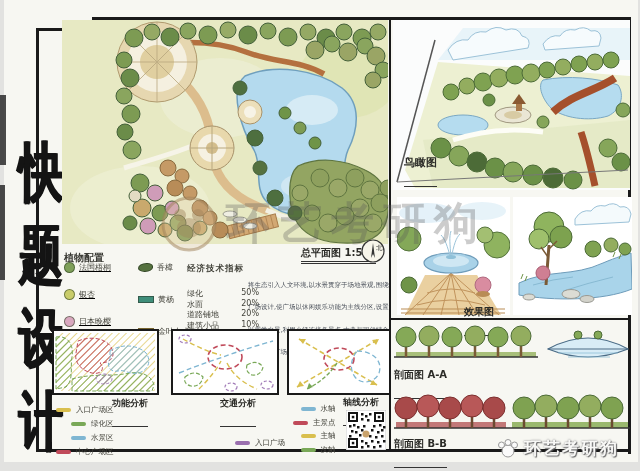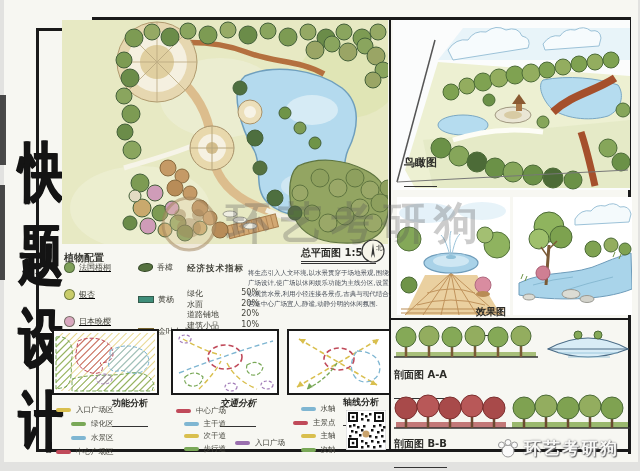--- a/index.html
+++ b/index.html
@@ -24,21 +24,21 @@
   .pl-item{display:flex;align-items:center;gap:4px;font-size:8px;color:#44443c;}
   .pl-dot{width:11px;height:11px;border-radius:50%;border:1.5px solid rgba(40,60,30,.55);box-sizing:border-box;}
   .pl-rect{width:16px;height:7px;border:1px solid rgba(40,40,30,.5);box-sizing:border-box;}
   .pl-blob{width:15px;height:9px;border-radius:60% 40% 55% 45%;border:1px solid rgba(30,45,25,.6);box-sizing:border-box;}
   .ind{position:absolute;left:187px;top:263px;width:72px;color:#44443c;}
   .ind-title{font-size:8.5px;font-weight:bold;margin-bottom:13px;letter-spacing:1px;}
   .ind-row{display:flex;justify-content:space-between;font-size:8px;height:10.5px;}
   
   .desc{position:absolute;left:248px;top:268px;width:148px;color:#4a505a;}
   .desc-title{font-size:9.5px;font-weight:bold;color:#3a3a34;margin-bottom:2px;}
-  .desc-line{font-size:6.5px;line-height:10.4px;white-space:nowrap;overflow:hidden;}
+  .desc-line{font-size:6.5px;line-height:10.4px;white-space:nowrap;overflow:hidden;margin-top:12px;}
   
   .an-title{font-size:9px;}
   .lg-col{position:absolute;display:flex;flex-direction:column;align-items:flex-end;}
   .lg-row{display:flex;align-items:center;gap:5px;font-size:7.5px;color:#44443c;}
   .sw{width:15px;height:4px;border-radius:2px;flex:0 0 auto;}
   
   .wm-center{position:absolute;left:160px;top:194px;display:flex;align-items:center;gap:8px;pointer-events:none;}
   .wm-center .wm-text{font-size:44px;font-weight:bold;letter-spacing:8px;color:rgba(85,85,85,.30);}
   .wm-br{position:absolute;left:496px;top:436px;display:flex;align-items:center;gap:4px;}
   .wm-br .wm-text{font-size:17px;font-weight:bold;color:#f8f8f6;letter-spacing:2px;
@@ -292,21 +292,21 @@
     <rect x="1" y="1" width="102" height="64" fill="#fff" stroke="#1a1a1a" stroke-width="2"></rect>
     <path d="M10,58 L92,10 M12,10 L90,56" fill="none" stroke="#d9bf4e" stroke-width="1.6" stroke-dasharray="5 3"></path>
     <path d="M92,10 l-7,1 l4,5 Z M10,58 l7,-1 l-4,-5 Z M12,10 l7,0 l-3,5 Z M90,56 l-7,0 l3,-5 Z" fill="#d9bf4e"></path>
     <ellipse cx="52" cy="30" rx="15" ry="11" fill="none" stroke="#c04a5a" stroke-width="1.6" stroke-dasharray="5 3"></ellipse>
     <path d="M70,22 C86,22 96,32 92,44 C88,54 74,56 68,48 C62,40 64,30 70,22 Z" fill="none" stroke="#7fb6d2" stroke-width="1.3" stroke-dasharray="5 3"></path>
     <path d="M50,34 C42,46 32,54 20,60" fill="none" stroke="#79a857" stroke-width="1.4" stroke-dasharray="4 2"></path>
     <path d="M20,60 l6,-2 l-4,-4 Z" fill="#79a857"></path>
   </svg>
 
   <div class="lbl an-title ul" style="left:112px;top:397px;">功能分析</div>
-  <div class="lbl an-title ul" style="left:220px;top:397px;font-style:italic;">交通分析</div>
+  <div class="lbl an-title ul" style="left:220px;top:397px;">交通分析</div>
   <div class="lbl an-title ul" style="left:343px;top:396px;">轴线分析</div>
 
   <div class="lg-col" style="left:56px;top:405px;gap:4px;">
     <div class="lg-row">
         <span class="sw" style="background: rgb(217, 191, 78);"></span>
         <span>入口广场区</span>
       </div>
     <div class="lg-row">
         <span class="sw" style="background: rgb(121, 168, 87);"></span>
         <span>绿化区</span>
@@ -314,38 +314,20 @@
     <div class="lg-row">
         <span class="sw" style="background: rgb(127, 182, 210);"></span>
         <span>水景区</span>
       </div>
     <div class="lg-row">
         <span class="sw" style="background: rgb(192, 74, 90);"></span>
         <span>中心广场区</span>
       </div>
   </div>
 
-  <div class="lg-col" style="left:176px;top:406px;gap:2.5px;">
-    <div class="lg-row">
-        <span class="sw" style="background: rgb(192, 74, 90);"></span>
-        <span>中心广场</span>
-      </div>
-    <div class="lg-row">
-        <span class="sw" style="background: rgb(127, 182, 210);"></span>
-        <span>主干道</span>
-      </div>
-    <div class="lg-row">
-        <span class="sw" style="background: rgb(217, 191, 78);"></span>
-        <span>次干道</span>
-      </div>
-    <div class="lg-row">
-        <span class="sw" style="background: rgb(121, 168, 87);"></span>
-        <span>步行道</span>
-      </div>
-  </div>
   <div class="lg-row abs" style="left:235px;top:438px;">
     <span class="sw" style="background: rgb(154, 111, 174);"></span>
       <span>入口广场</span>
   </div>
 
   <div class="lg-col" style="left:293px;top:404px;gap:3.5px;">
     <div class="lg-row">
         <span class="sw" style="background: rgb(127, 182, 210);"></span>
         <span>水轴</span>
       </div>
@@ -490,21 +472,21 @@
     <path d="M36,52 L44,44 M35,60 L28,50" stroke="#7a5a36" stroke-width="1.5"></path>
     <circle cx="80" cy="52" r="8" fill="#7fa251" stroke="#4c6b37"></circle>
     <circle cx="98" cy="48" r="7" fill="#93ad5f" stroke="#4c6b37"></circle>
     <circle cx="112" cy="52" r="6" fill="#7fa251" stroke="#4c6b37"></circle>
     <circle cx="30" cy="76" r="7" fill="#cf7f93" stroke="#a85a70"></circle>
     <ellipse cx="58" cy="97" rx="9" ry="4.5" fill="#dcdcd4" stroke="#9a9a93"></ellipse>
     <ellipse cx="74" cy="102" rx="7" ry="3.5" fill="#d2d2ca" stroke="#9a9a93"></ellipse>
     <ellipse cx="16" cy="100" rx="6" ry="3" fill="#dcdcd4" stroke="#9a9a93"></ellipse>
     <path d="M8,82 l2,-5 M12,84 l2,-5 M100,60 l2,-5 M106,62 l2,-5" stroke="#6f9448"></path>
   </svg>
-  <div class="lbl panel-lbl ul" style="left:464px;top:305px;margin-left:12px;">效果图</div>
+  <div class="lbl panel-lbl ul" style="left:464px;top:305px;">效果图</div>
 
   <svg class="abs" style="left:392px;top:322px;" width="240" height="46" viewBox="0 0 240 46">
     <rect x="4" y="30" width="140" height="5" fill="#a8bf7a"></rect>
     <line x1="2" y1="35" x2="146" y2="35" stroke="#333" stroke-width="1.5"></line>
     <g stroke="#4c6b37" stroke-width="1">
       <path d="M14,35 V22 M37,35 V22 M60,35 V22 M83,35 V22 M106,35 V22 M129,35 V22" stroke="#7a5a36" stroke-width="2.5"></path>
       <circle cx="14" cy="15" r="10" fill="#85a957"></circle>
         <circle cx="37" cy="14" r="10" fill="#93ad5f"></circle>
         <circle cx="60" cy="15" r="10" fill="#85a957"></circle>
         <circle cx="83" cy="14" r="10" fill="#93ad5f"></circle>

